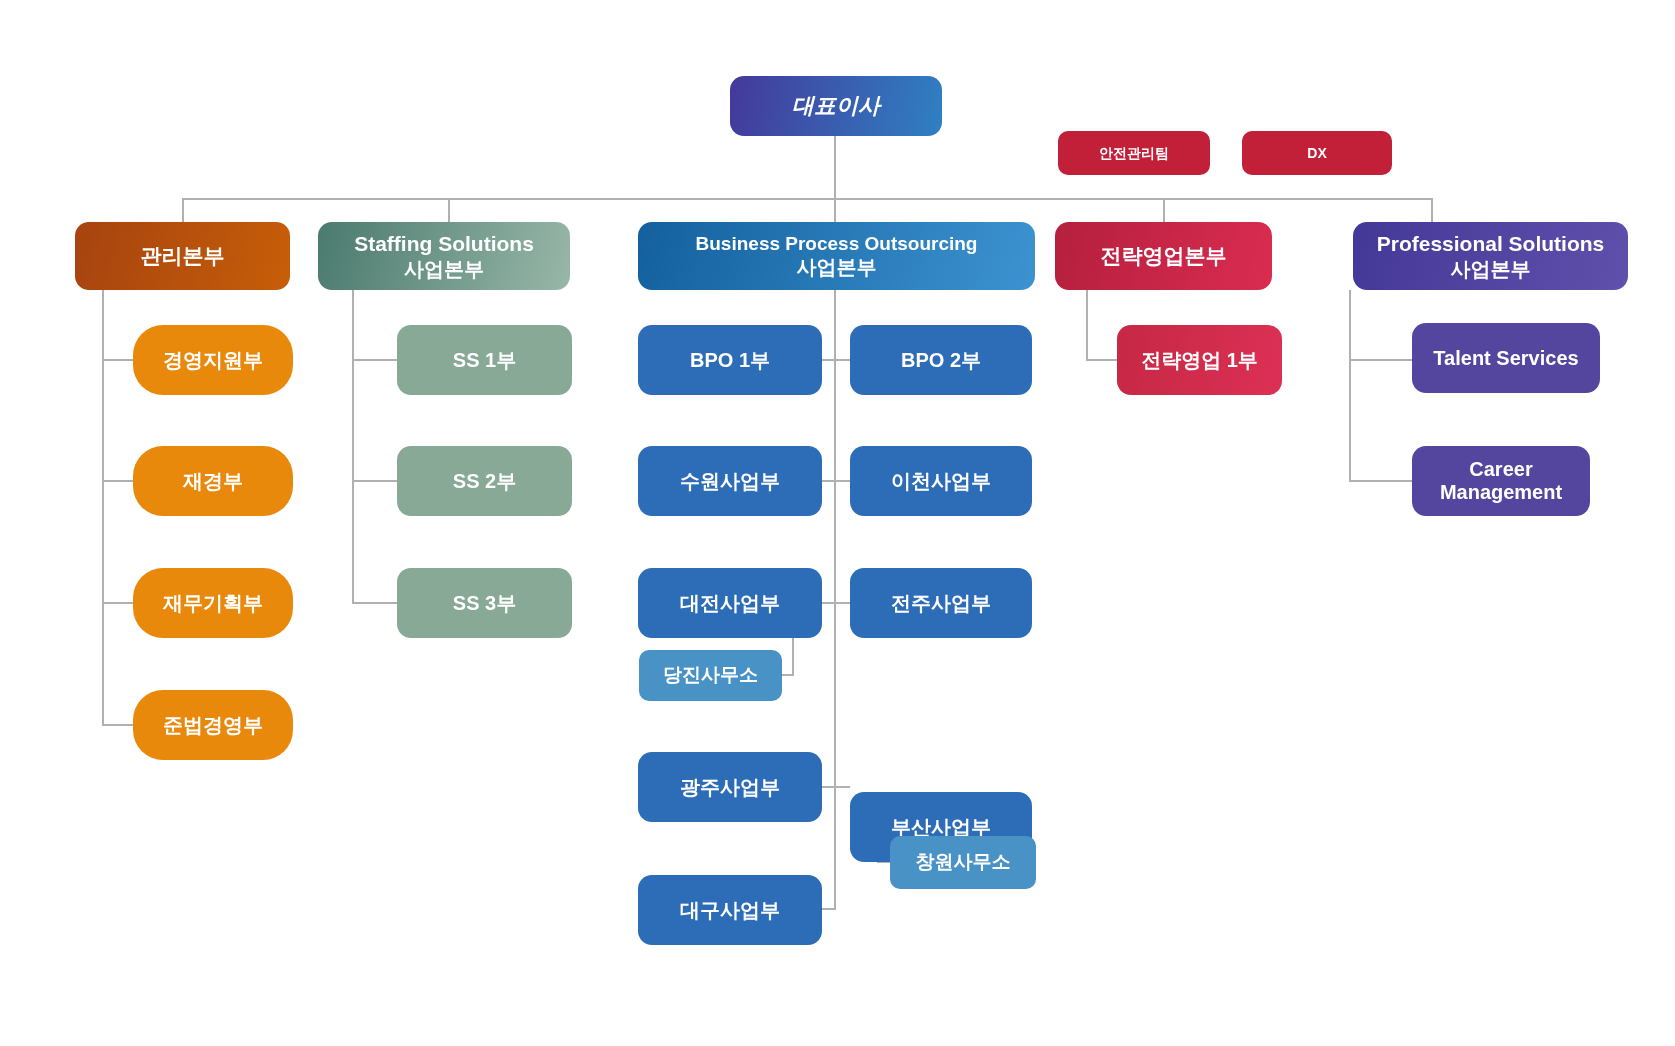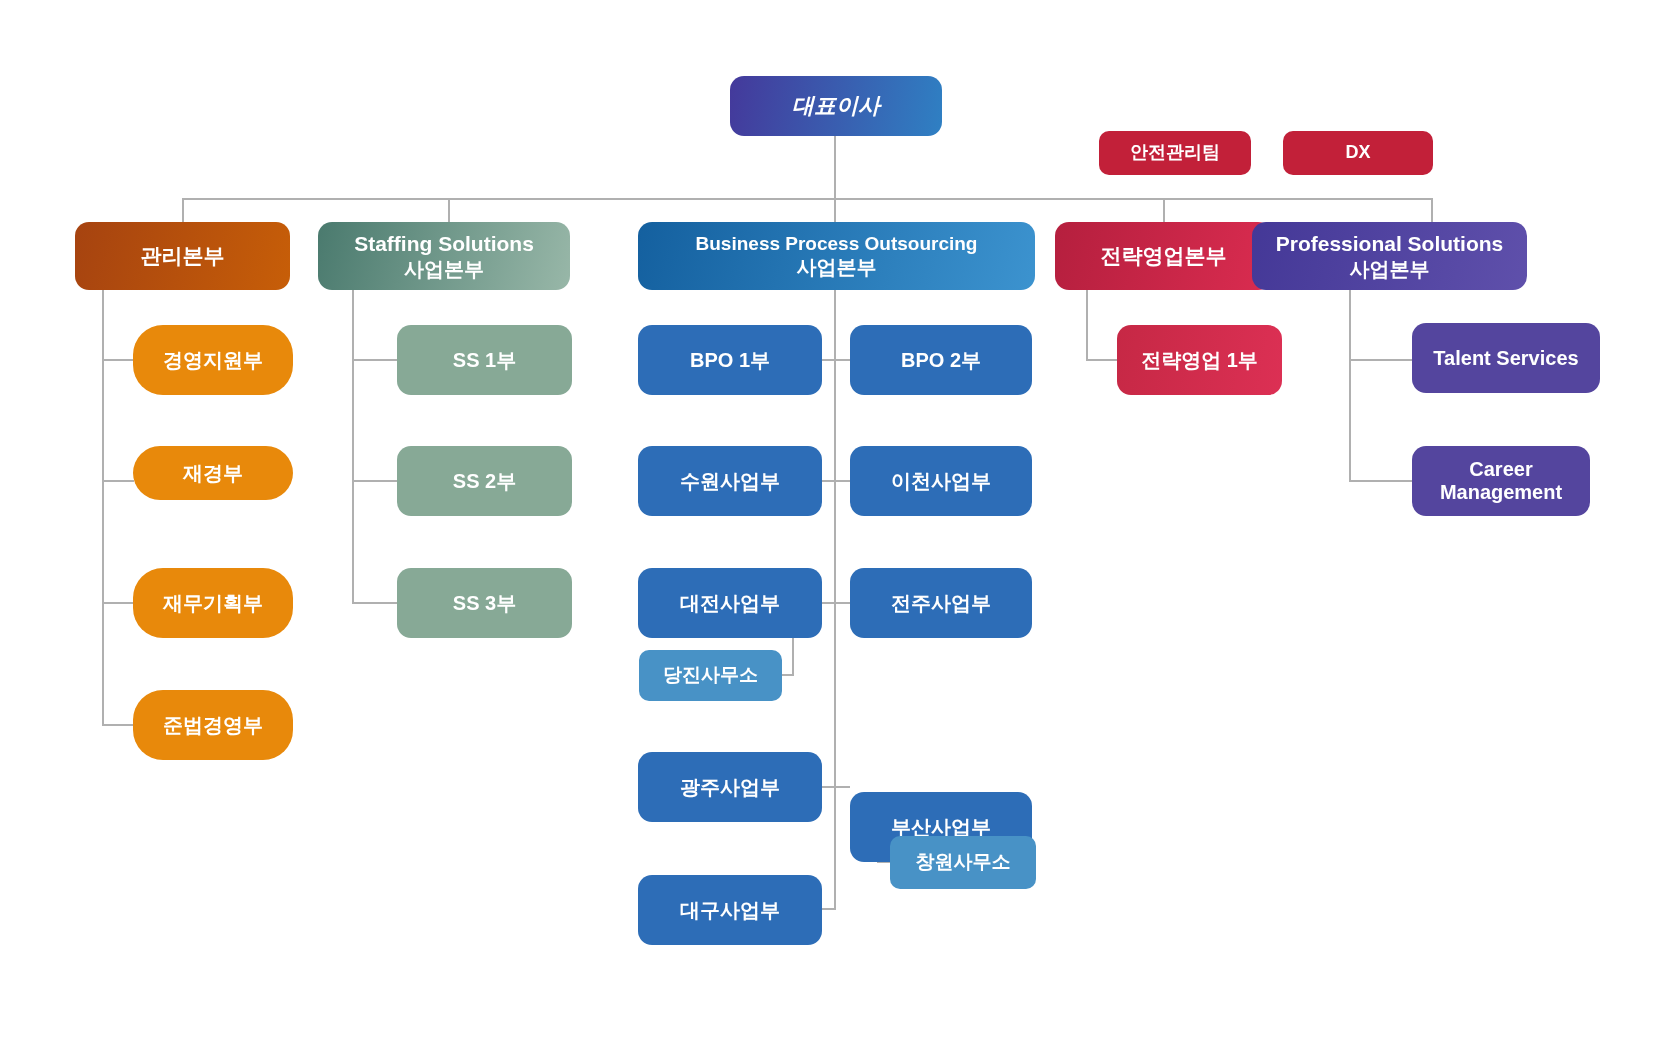--- a/index.html
+++ b/index.html
@@ -21,21 +21,21 @@
     line-height:1.2;
     padding:0 6px;
     box-sizing:border-box;
     z-index:2;
   }
   .r10{border-radius:10px;}
   .fs22{font-size:22px;}
   .fs21{font-size:21px;}
   .fs20{font-size:20px;}
   .fs19{font-size:19px;}
-  .fs18{font-size:18px;margin-left:41px;}
+  .fs18{font-size:14px;}
   .nowrap{white-space:nowrap;}
   .sub-en{font-size:21px;}
   .sub-en-sm{font-size:19px;}
   .sub-ko{font-size:20px;}
   .g-ceo{background:linear-gradient(100deg,var(--ceo-from),var(--ceo-to));font-style:italic;}
   .bg-red{background:var(--staff-red);}
   .g-mgmt{background:linear-gradient(105deg,var(--mgmt-from),var(--mgmt-to));}
   .bg-orange{background:var(--mgmt-child);border-radius:30px;}
   .g-staffing{background:linear-gradient(105deg,var(--staffing-from),var(--staffing-to));}
   .bg-sage{background:var(--staffing-child);}
@@ -106,27 +106,27 @@
     <div class="sub-ko">사업본부</div>
   </div>
 
   <div class="node g-bpo" style="left:638px;top:222px;width:397px;height:68px;">
     <div class="sub-en-sm">Business Process Outsourcing</div>
     <div class="sub-ko">사업본부</div>
   </div>
 
   <div class="node g-strat fs21" style="left:1055px;top:222px;width:217px;height:68px;">전략영업본부</div>
 
-  <div class="node g-prof" style="left:1252px;top:222px;width:275px;height:68px;">
+  <div class="node g-prof" style="left:1353px;top:222px;width:275px;height:68px;">
     <div class="sub-en">Professional Solutions</div>
     <div class="sub-ko">사업본부</div>
   </div>
 
   <div class="node bg-orange fs20" style="left:133px;top:325px;width:160px;height:70px;">경영지원부</div>
-  <div class="node bg-orange fs20" style="left:133px;top:446px;width:160px;height:54px;">재경부</div>
+  <div class="node bg-orange fs20" style="left:133px;top:446px;width:160px;height:70px;">재경부</div>
   <div class="node bg-orange fs20" style="left:133px;top:568px;width:160px;height:70px;">재무기획부</div>
   <div class="node bg-orange fs20" style="left:133px;top:690px;width:160px;height:70px;">준법경영부</div>
 
   <div class="node bg-sage fs20" style="left:397px;top:325px;width:175px;height:70px;">SS 1부</div>
   <div class="node bg-sage fs20" style="left:397px;top:446px;width:175px;height:70px;">SS 2부</div>
   <div class="node bg-sage fs20" style="left:397px;top:568px;width:175px;height:70px;">SS 3부</div>
 
   <div class="node bg-blue fs20" style="left:638px;top:325px;width:184px;height:70px;">BPO 1부</div>
   <div class="node bg-blue fs20" style="left:638px;top:446px;width:184px;height:70px;">수원사업부</div>
   <div class="node bg-blue fs20" style="left:638px;top:752px;width:184px;height:70px;">광주사업부</div>

